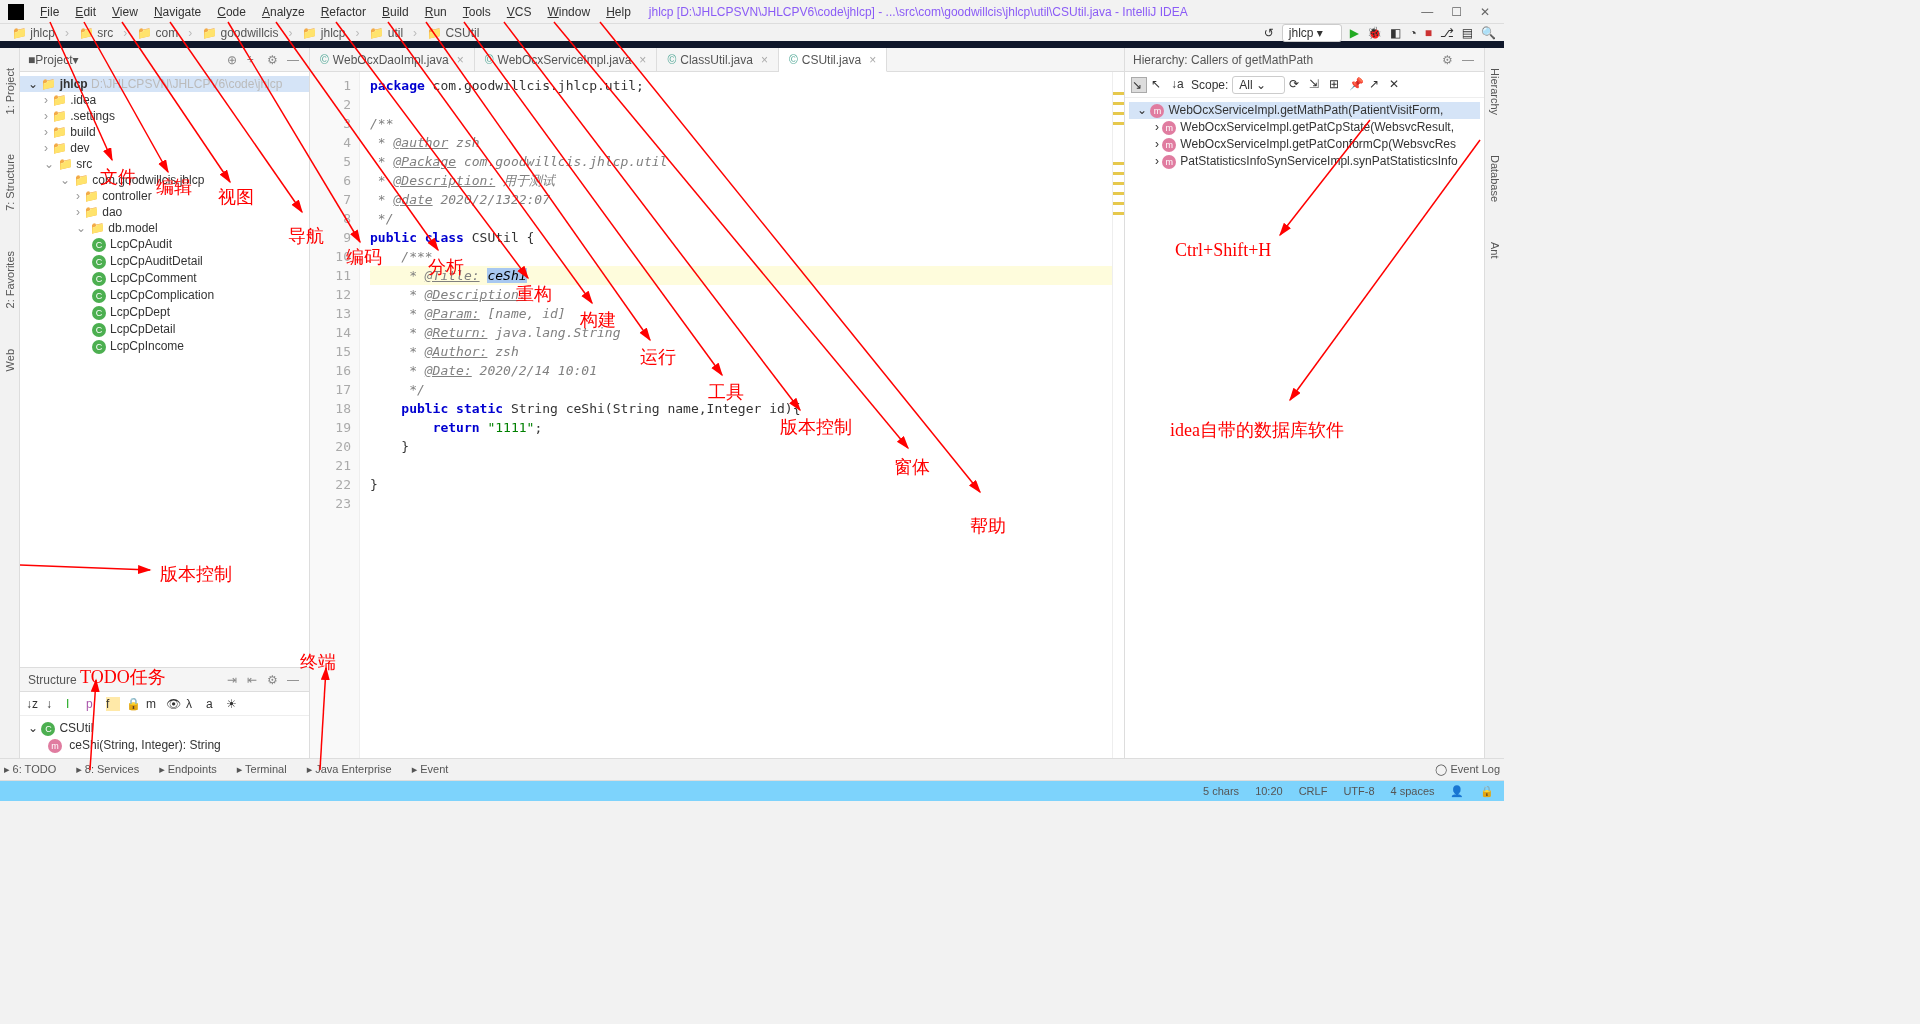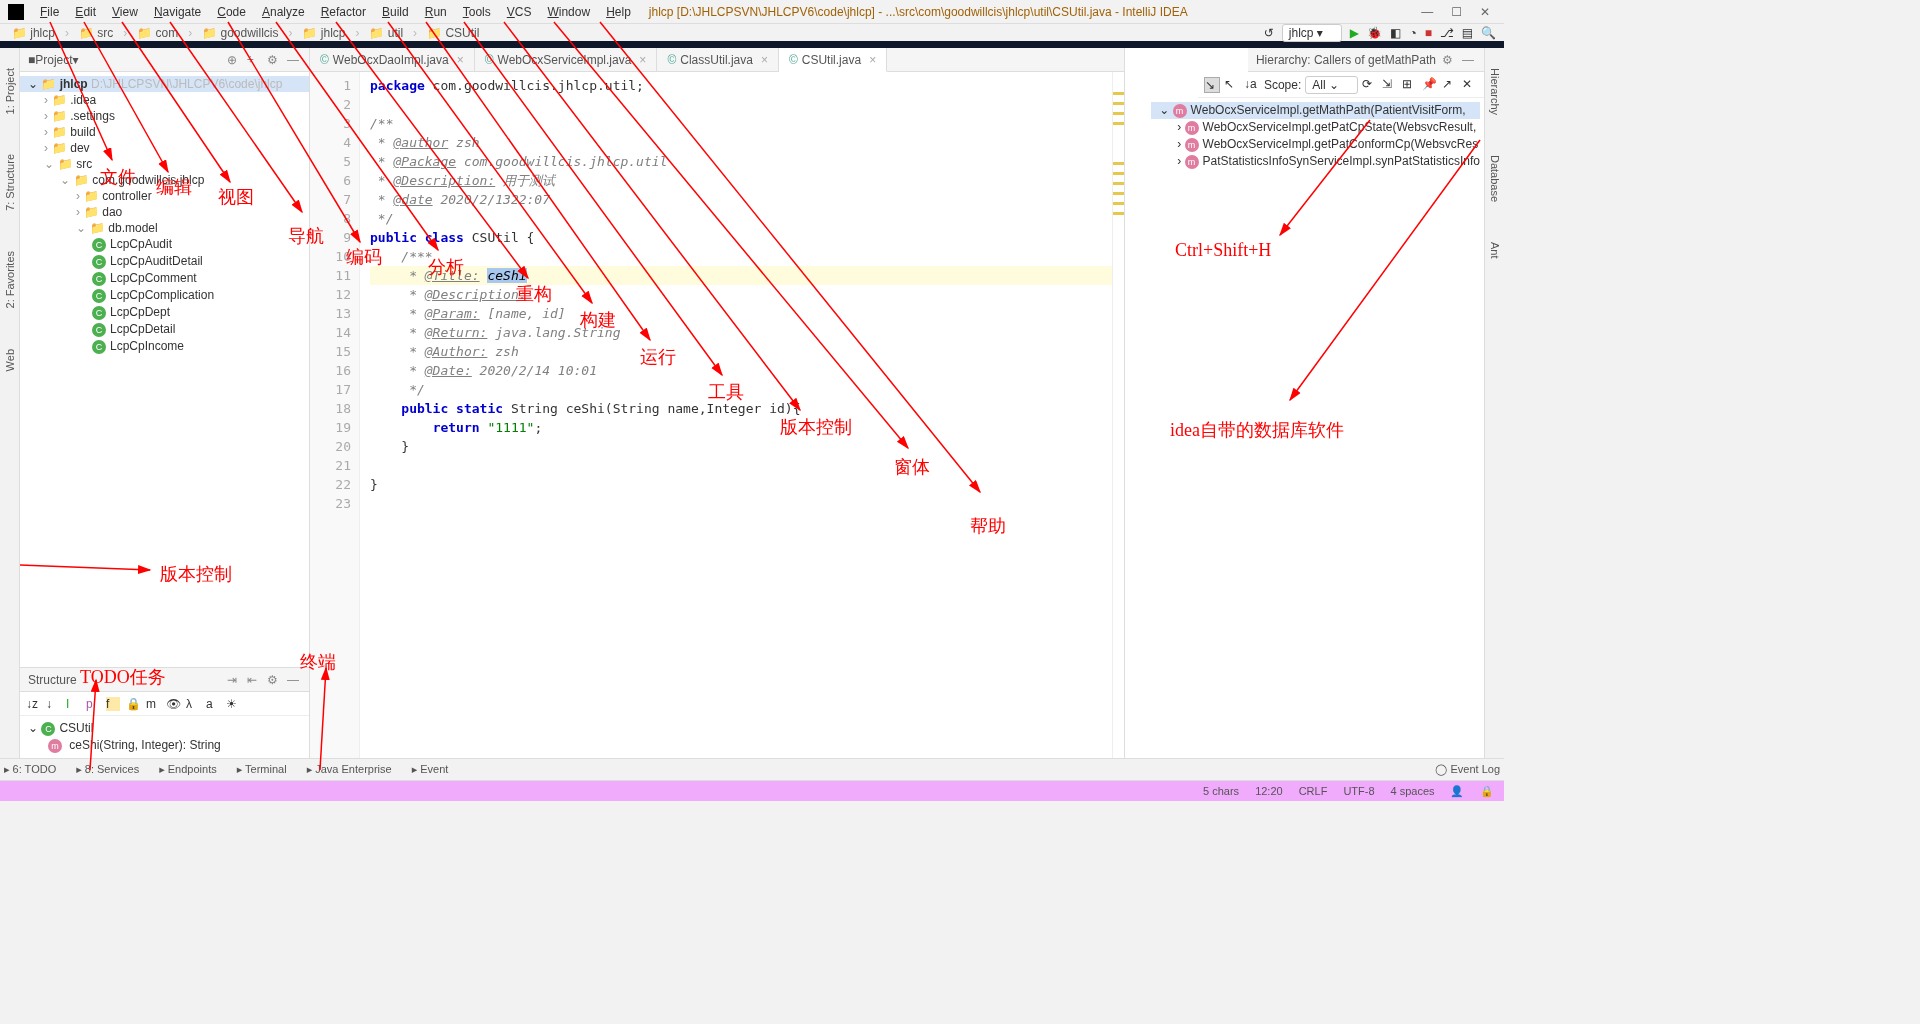--- a/index.html
+++ b/index.html
@@ -1,21 +1,21 @@
 <!DOCTYPE html>
 <html><head>
 <meta charset="utf-8">
 <style>
 * { box-sizing: border-box; margin: 0; padding: 0; }
 body { font-family: "Segoe UI", Arial, sans-serif; font-size: 12px; color: #333; background: #f2f2f2; width: 1504px; height: 801px; overflow: hidden; position: relative; }
 .menubar { background: #f2f2f2; height: 24px; display: flex; align-items: center; padding: 0 8px; border-bottom: 1px solid #ddd; }
 .menubar .logo { width: 16px; height: 16px; background: #000; margin-right: 8px; }
 .menubar .mi { padding: 2px 8px; cursor: default; }
 .menubar .mi u { text-decoration: underline; }
-.menubar .title { margin-left: 10px; color: #a16207; font-size: 12px; }
+.menubar .title { margin-left: 10px; color: #8b5cf6; font-size: 12px; }
 .menubar .winbtn { margin-left: auto; display: flex; gap: 18px; color: #666; padding-right: 6px; }
 .navbar { background: #f2f2f2; height: 24px; display: flex; align-items: center; padding: 0 8px; border-bottom: 7px solid #0f172a; }
 .crumb { display: flex; align-items: center; color: #555; gap: 2px; }
 .crumb span { padding: 0 4px; }
 .crumb .sep { color: #bbb; }
 .navbar .right { margin-left: auto; display: flex; align-items: center; gap: 8px; }
 .dropdown { background: #fff; border: 1px solid #ccc; padding: 1px 18px 1px 6px; border-radius: 3px; }
 .main { display: flex; height: 710px; }
 .leftgutter { width: 20px; background: #f2f2f2; border-right: 1px solid #ddd; display: flex; flex-direction: column; align-items: center; padding-top: 20px; gap: 40px; }
 .leftgutter .v { writing-mode: vertical-rl; transform: rotate(180deg); font-size: 11px; color: #555; }
@@ -43,30 +43,30 @@
 .code { flex: 1; padding: 4px 0 0 10px; line-height: 19px; white-space: pre; }
 .code .kw { color: #0000d0; font-weight: bold; }
 .code .cm { color: #808080; font-style: italic; }
 .code .tag { color: #808080; font-style: italic; text-decoration: underline; }
 .code .str { color: #008000; }
 .code .hl { background: #a8c8f0; color: #000; }
 .code .line.hlrow { background: #fefcdc; }
 .minimap { width: 12px; background: #fff; border-left: 1px solid #eee; position: relative; }
 .minimap .mark { position: absolute; width: 100%; height: 3px; background: #e6c84c; }
 .breadcrumb-bottom { height: 22px; border-top: 1px solid #ddd; padding: 3px 10px; font-size: 12px; color: #666; background: #fafafa; }
-.hierarchy { width: 360px; background: #fff; border-left: 1px solid #ddd; display: flex; flex-direction: column; align-items: flex-end; }
+.hierarchy { width: 360px; background: #fff; border-left: 1px solid #ddd; display: flex; flex-direction: column; }
 .hier-toolbar { height: 26px; display: flex; align-items: center; gap: 4px; padding: 0 6px; border-bottom: 1px solid #eee; }
 .hier-toolbar .tb { width: 16px; height: 16px; }
 .hier-tree { padding: 4px; font-size: 12px; }
 .hier-tree .row { padding: 1px 0 1px 8px; white-space: nowrap; }
 .hier-tree .mi2 { display: inline-block; width: 14px; height: 14px; border-radius: 50%; background: #e07ca0; color: #fff; font-size: 9px; text-align: center; line-height: 14px; margin-right: 4px; }
 .hier-tree .row.sel { background: #d5e4f7; }
 .bottombar { height: 22px; background: #f2f2f2; border-top: 1px solid #ddd; display: flex; align-items: center; padding: 0 4px; font-size: 11px; color: #555; }
 .bottombar .bi { margin-right: 20px; }
-.statusbar { height: 21px; background: #f0abfc; border-top: 1px solid #ddd; display: flex; align-items: center; padding: 0 10px; font-size: 11px; color: #555; justify-content: flex-end; gap: 16px; }
+.statusbar { height: 21px; background: #7dd3fc; border-top: 1px solid #ddd; display: flex; align-items: center; padding: 0 10px; font-size: 11px; color: #555; justify-content: flex-end; gap: 16px; }
 .ann { position: absolute; color: #ff0000; font-size: 18px; font-family: "SimSun", serif; pointer-events: none; font-weight: normal; }
 svg.overlay { position: absolute; top: 0; left: 0; pointer-events: none; }
 </style>
 </head>
 <body>
 
 <div class="menubar">
   <div class="logo"></div>
   <span class="mi"><u>F</u>ile</span>
     <span class="mi"><u>E</u>dit</span>
@@ -252,21 +252,21 @@
     <span class="bi">▸ 8: Services</span>
     <span class="bi">▸ Endpoints</span>
     <span class="bi">▸ Terminal</span>
     <span class="bi">▸ Java Enterprise</span>
     <span class="bi">▸ Event</span>
     <span style="margin-left:auto">◯ Event Log</span>
   </div>
 
 <div class="statusbar">
   <span>5 chars</span>
-  <span>12:20</span>
+  <span>10:20</span>
   <span>CRLF</span>
   <span>UTF-8</span>
   <span>4 spaces</span>
   <span>👤</span>
   <span>🔒</span>
 </div>
 
 <svg class="overlay" width="1504" height="801" id="svg">
     <defs>
       <marker id="ar" markerWidth="10" markerHeight="10" refX="8" refY="3" orient="auto">

